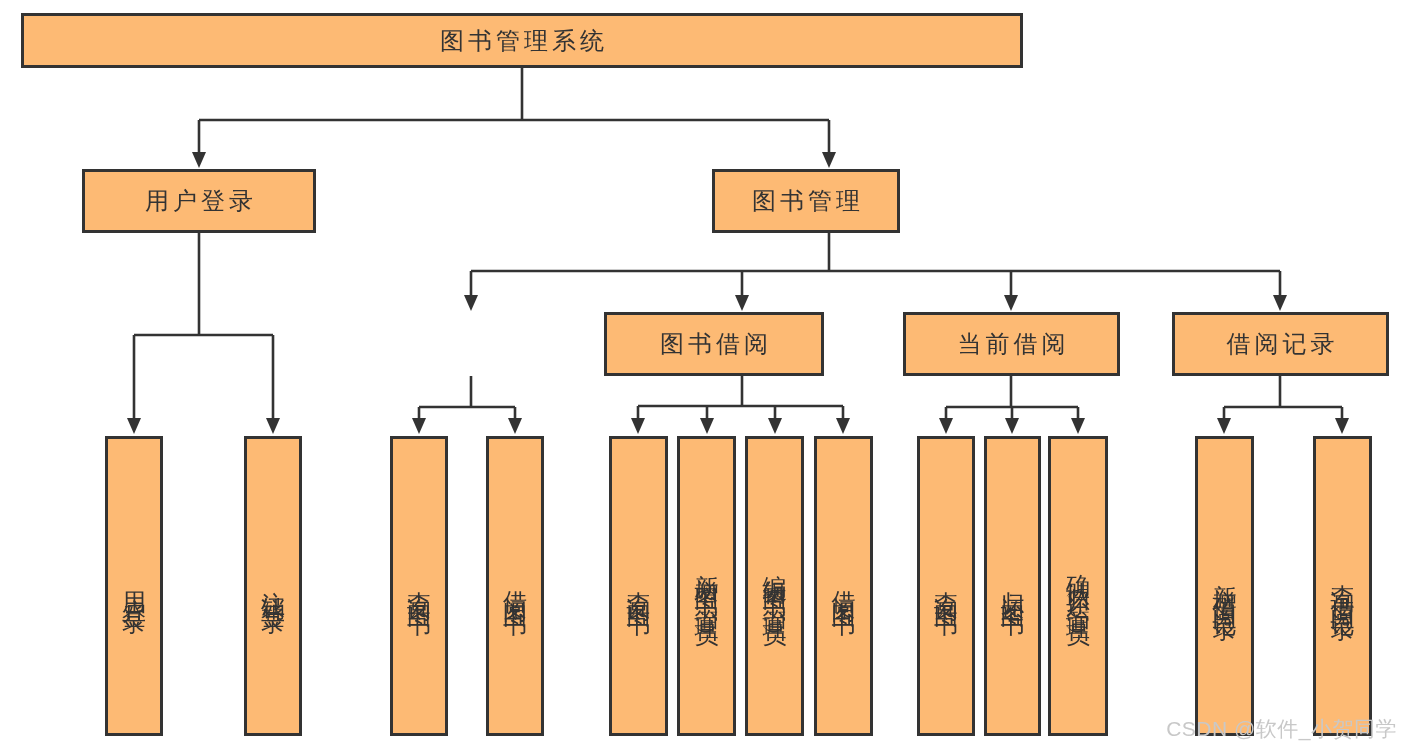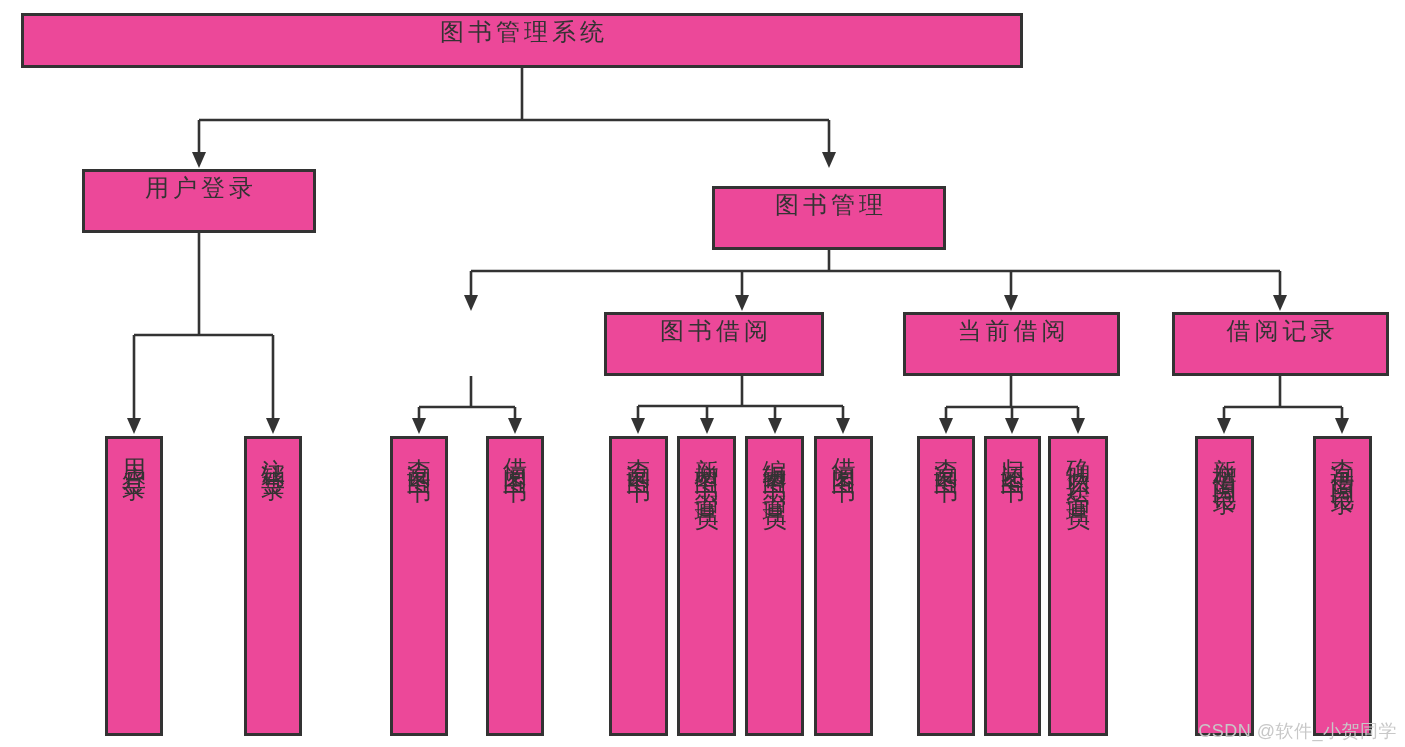--- a/index.html
+++ b/index.html
@@ -29,24 +29,24 @@
     stroke-width: 2.6;
     fill: none;
   }
   .connectors polygon {
     fill: var(--color-line);
     stroke: none;
   }
   .node {
     position: absolute;
     z-index: 2;
-    background: #ec4899;
+    background: #fdba74;
     border: 3px solid var(--color-line);
     display: flex;
-    align-items: flex-start;
+    align-items: center;
     justify-content: center;
     color: var(--color-text);
   }
   .hlabel {
     font-size: 24px;
     letter-spacing: 4px;
     text-indent: 4px;
     white-space: nowrap;
   }
   .vtext {
@@ -55,21 +55,21 @@
     font-size: 24px;
     line-height: 1;
     letter-spacing: 7px;
     white-space: nowrap;
   }
   .watermark {
     position: absolute;
     right: 8px;
     bottom: 4px;
     z-index: 3;
-    font-size: 18px;
+    font-size: 21px;
     letter-spacing: 0.5px;
     color: var(--color-watermark);
     white-space: nowrap;
   }
 </style>
 </head>
 <body>
 
 <div class="canvas">
 
@@ -135,21 +135,21 @@
     <polygon points="1335,418 1349,418 1342,434"></polygon>
   </svg>
 
   <div class="node" style="left:21px; top:13px; width:1002px; height:55px;">
     <span class="hlabel">图书管理系统</span>
   </div>
 
   <div class="node" style="left:82px; top:169px; width:234px; height:64px;">
     <span class="hlabel">用户登录</span>
   </div>
-  <div class="node" style="left:712px; top:186px; width:234px; height:64px;">
+  <div class="node" style="left:712px; top:169px; width:188px; height:64px;">
     <span class="hlabel">图书管理</span>
   </div>
 
   <div class="node" style="left:604px; top:312px; width:220px; height:64px;">
     <span class="hlabel">图书借阅</span>
   </div>
   <div class="node" style="left:1172px; top:312px; width:217px; height:64px;">
     <span class="hlabel">借阅记录</span>
   </div>
   <div class="node" style="left:903px; top:312px; width:217px; height:64px;">

